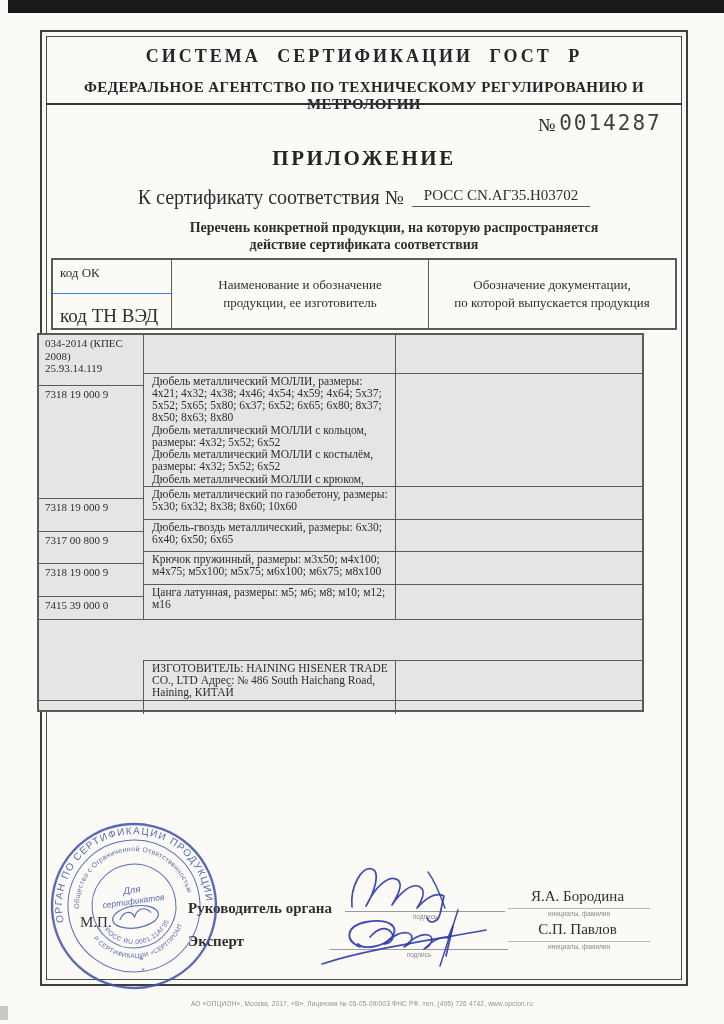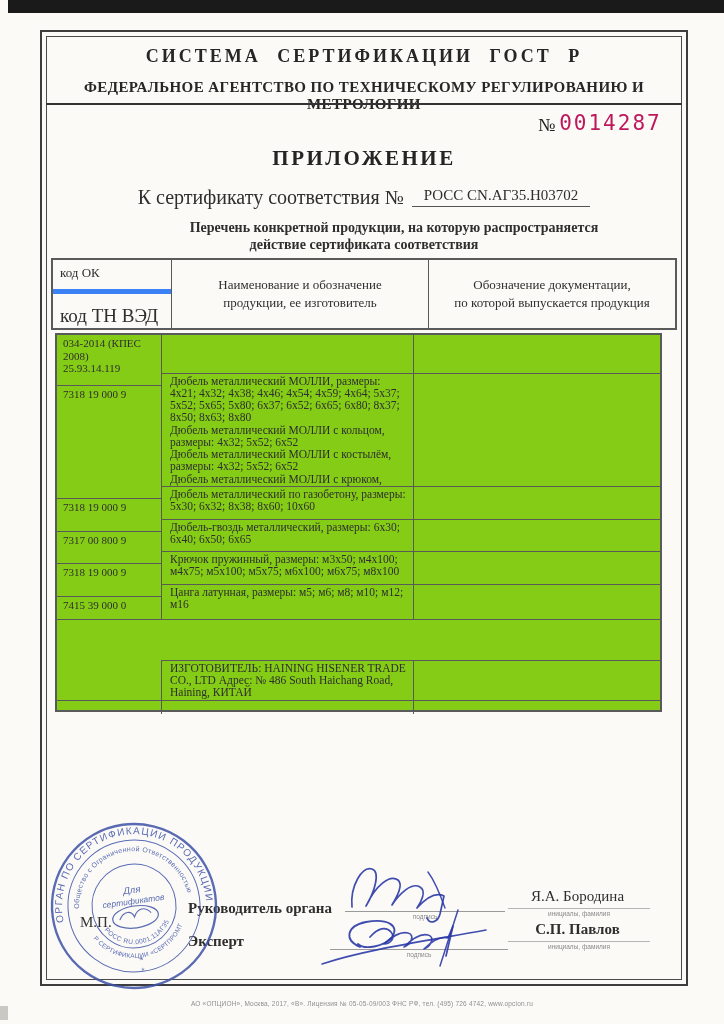--- a/index.html
+++ b/index.html
@@ -27,28 +27,28 @@
              letter-spacing:2.5px;color:#242424;}
   .cert-line{left:40px;top:186px;width:648px;text-align:center;}
   .cert-line .lbl{font-size:20px;}
   .cert-line .val{display:inline-block;font-size:15px;padding:0 12px 2px 12px;margin-left:4px;
                   border-bottom:1px solid #555;position:relative;top:-4px;}
   .intro1{left:40px;top:220px;width:708px;text-align:center;font-size:14px;font-weight:bold;}
   .intro2{left:40px;top:237px;width:648px;text-align:center;font-size:14px;font-weight:bold;}
   
   .thead{left:51px;top:258px;width:626px;height:72px;border:2px solid #5a5a5a;box-sizing:border-box;display:flex;background:#fbfaf7;}
   .th1{width:119px;border-right:1px solid #5a5a5a;display:flex;flex-direction:column;box-sizing:border-box;}
-  .th1 .t{height:50%;box-sizing:border-box;border-bottom:5px solid #3b82f6;padding:5px 0 0 7px;font-size:13px;}
+  .th1 .t{height:50%;box-sizing:border-box;border-bottom:1px solid #3b82f6;padding:5px 0 0 7px;font-size:13px;}
   .th1 .b{height:50%;box-sizing:border-box;padding:11px 0 0 7px;font-size:19px;}
   .th2{width:257px;border-right:1px solid #5a5a5a;box-sizing:border-box;}
   .th3{flex:1;}
   .thc{display:flex;align-items:center;justify-content:center;text-align:center;
        font-size:13px;line-height:1.4;white-space:pre-line;}
   
-  .tbody{left:55px;top:333px;width:607px;height:379px;border:2px solid #5a5a5a;box-sizing:border-box;background:#84cc16;}
+  .tbody{left:37px;top:333px;width:607px;height:379px;border:2px solid #5a5a5a;box-sizing:border-box;background:#e5e5e5;}
   .trow{display:flex;box-sizing:border-box;overflow:hidden;}
   .cell{box-sizing:border-box;height:100%;overflow:hidden;}
   .c1{width:105px;border-right:1px solid #5a5a5a;display:flex;flex-direction:column;}
   .c2{width:252px;border-right:1px solid #5a5a5a;}
   .c3{flex:1;}
   .bt{border-top:1px solid #5a5a5a;}
   .gap{height:12px;border-bottom:1px solid #5a5a5a;flex:0 0 auto;}
   .codetext{padding:2px 4px 1px 6px;font-size:11px;line-height:12.5px;}
   .pre{white-space:pre-line;}
   .para{font-size:11.5px;line-height:11.9px;padding:1px 5px 0 8px;}
@@ -56,21 +56,21 @@
   
   .mp{left:80px;top:914px;font-size:15px;color:#333;z-index:1;}
   .role1{left:188px;top:884px;font-size:15px;font-weight:bold;margin-top:16px;}
   .role2{left:188px;top:933px;font-size:15px;font-weight:bold;}
   .sigline1{left:345px;top:911px;width:160px;height:1px;background:#9a9a9a;}
   .sigline2{left:330px;top:949px;width:178px;height:1px;background:#9a9a9a;}
   .cap{font-family:"Liberation Sans",sans-serif;font-size:6.5px;color:#8a8a8a;text-align:center;}
   .sigcap1{left:345px;top:913px;width:160px;}
   .sigcap2{left:330px;top:951px;width:178px;}
   .name1{left:500px;top:888px;width:155px;text-align:center;font-size:15px;}
-  .name2{left:500px;top:921px;width:155px;text-align:center;font-size:15px;font-weight:bold;}
+  .name2{left:500px;top:921px;width:155px;text-align:center;font-size:15px;}
   .nameline1{left:508px;top:908px;width:142px;height:1px;background:#b5b5b5;}
   .nameline2{left:508px;top:941px;width:142px;height:1px;background:#b5b5b5;}
   .namecap1{left:508px;top:910px;width:142px;}
   .namecap2{left:508px;top:943px;width:142px;}
   
   .stamp{left:42px;top:814px;z-index:2;opacity:.85;transform:rotate(-8deg);}
   .stamp text{fill:var(--stamp-blue);font-family:"Liberation Sans",sans-serif;}
   .stamp circle,.stamp ellipse,.stamp path{stroke:var(--stamp-blue);fill:none;}
   .sig-svg{left:300px;top:852px;z-index:3;}
   .sig-svg path{stroke:var(--sig-blue);fill:none;stroke-linecap:round;stroke-linejoin:round;opacity:.9;}
@@ -86,21 +86,21 @@
 
 <div class="abs frame-outer">
   <div class="frame-inner"></div>
 </div>
 
 <div class="abs sys-title">СИСТЕМА СЕРТИФИКАЦИИ ГОСТ Р</div>
 <div class="abs agency">ФЕДЕРАЛЬНОЕ АГЕНТСТВО ПО ТЕХНИЧЕСКОМУ РЕГУЛИРОВАНИЮ И МЕТРОЛОГИИ</div>
 <div class="abs head-rule"></div>
 
 <div class="abs serial">
-  <span class="nsign">№</span><span class="digits" style="color: #be185d;">0014287</span>
+  <span class="nsign">№</span><span class="digits" style="color: #404040;">0014287</span>
 </div>
 
 <div class="abs doc-title">ПРИЛОЖЕНИЕ</div>
 
 <div class="abs cert-line">
   <span class="lbl">К сертификату соответствия №</span>
   <span class="val">РОСС CN.АГ35.Н03702</span>
 </div>
 
 <div class="abs intro1">Перечень конкретной продукции,  на которую распространяется</div>

